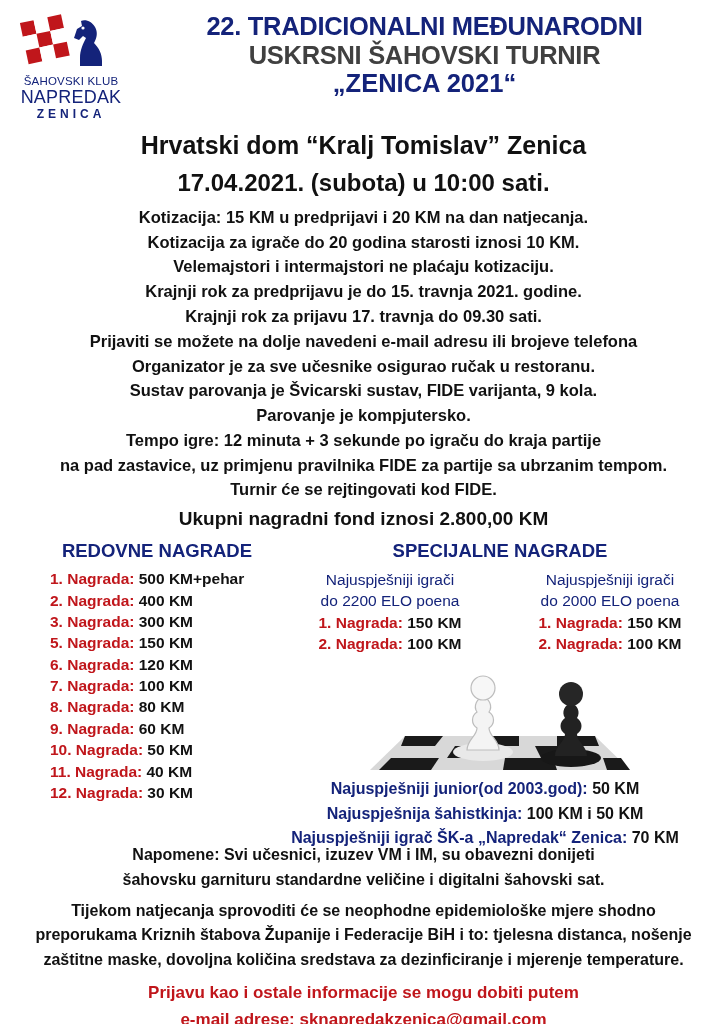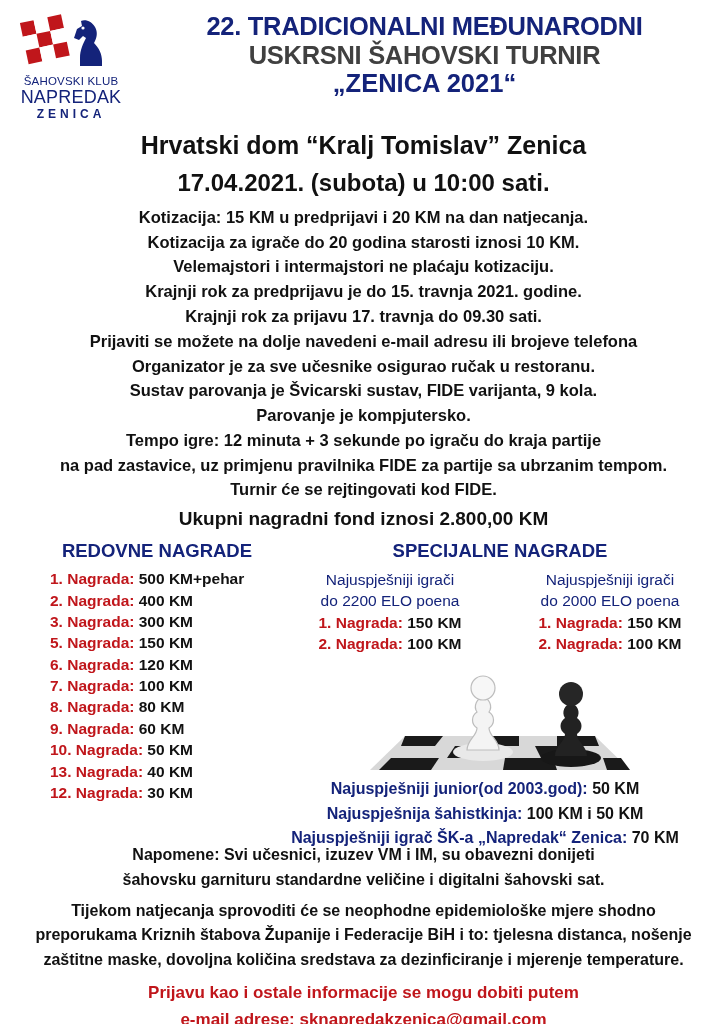--- a/index.html
+++ b/index.html
@@ -337,21 +337,21 @@
         </div>
         <div class="prize-row">
           <span class="prize-label">9. Nagrada:</span>
           <span class="prize-value">60 KM</span>
         </div>
         <div class="prize-row">
           <span class="prize-label">10. Nagrada:</span>
           <span class="prize-value">50 KM</span>
         </div>
         <div class="prize-row">
-          <span class="prize-label">13. Nagrada:</span>
+          <span class="prize-label">11. Nagrada:</span>
           <span class="prize-value">40 KM</span>
         </div>
         <div class="prize-row">
           <span class="prize-label">12. Nagrada:</span>
           <span class="prize-value">30 KM</span>
         </div>
       </div>
     </div>
 
     <div class="col-special">

